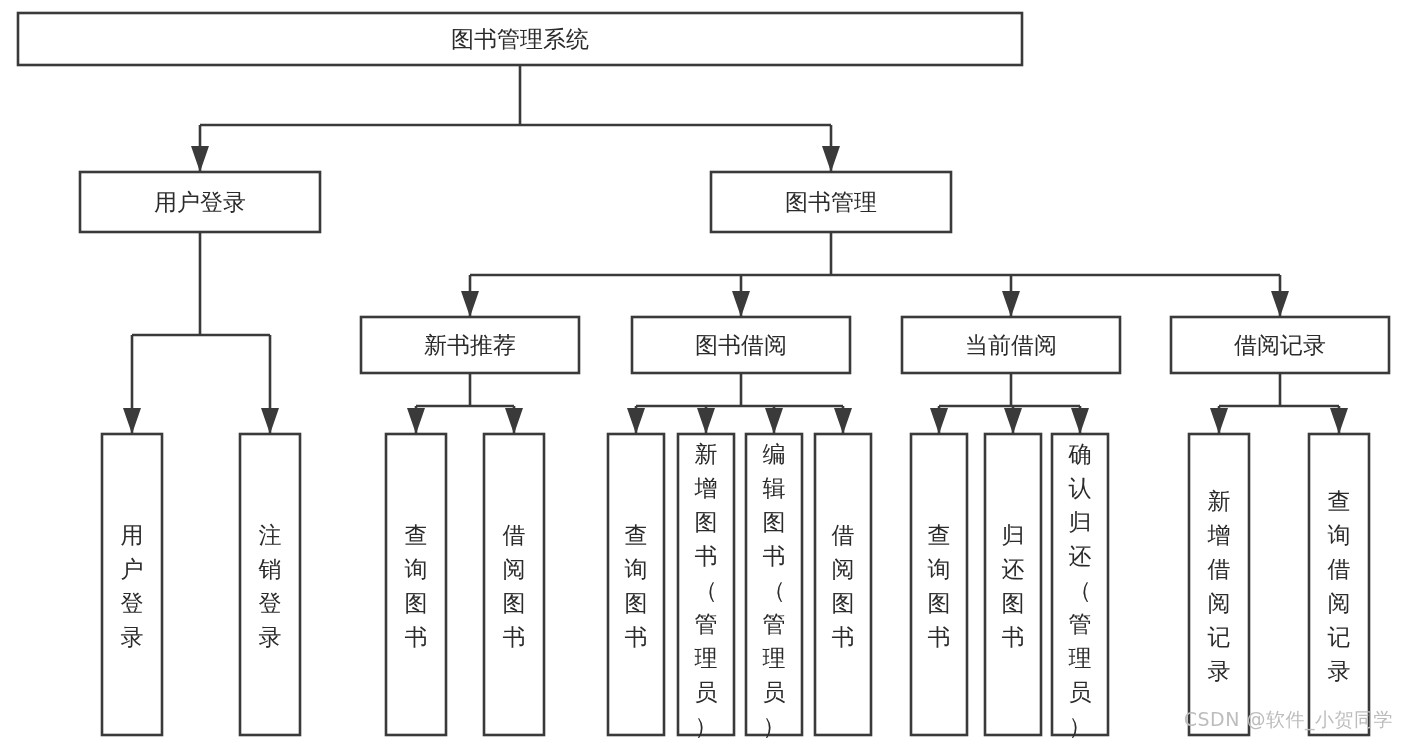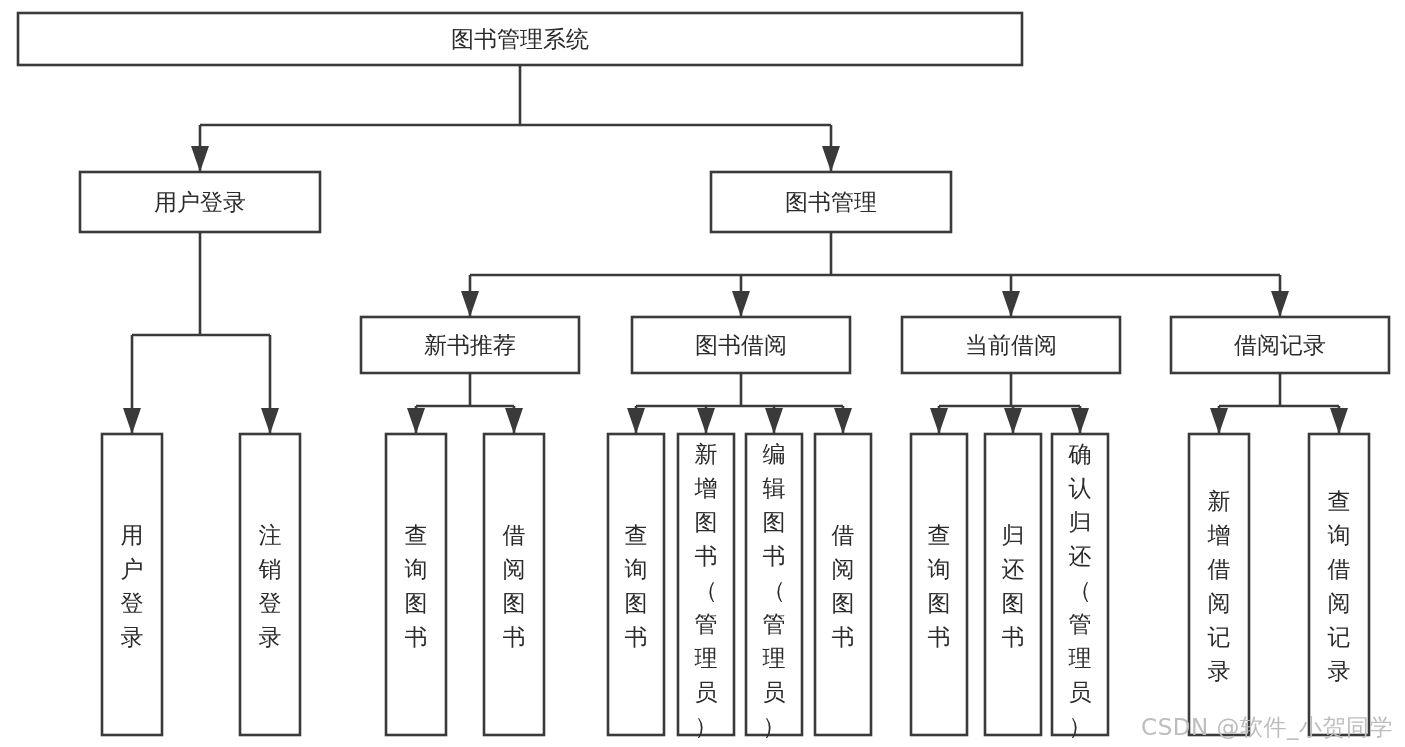--- a/index.html
+++ b/index.html
@@ -52,24 +52,24 @@
   }
   .node-label-v {
     fill: #2b2b2b;
     font-family: "DejaVu Sans", "Liberation Sans", sans-serif;
     font-size: 23px;
     text-anchor: middle;
   }
   .watermark {
     position: absolute;
     right: 12px;
-    bottom: 4px;
+    bottom: 14px;
     color: #bdbdbd;
     font-family: "DejaVu Sans", "Liberation Sans", sans-serif;
-    font-size: 23px;
+    font-size: 19px;
     letter-spacing: 0.5px;
     white-space: nowrap;
     user-select: none;
   }
 </style>
 </head>
 <body>
 
 <div id="diagram-root">
 

